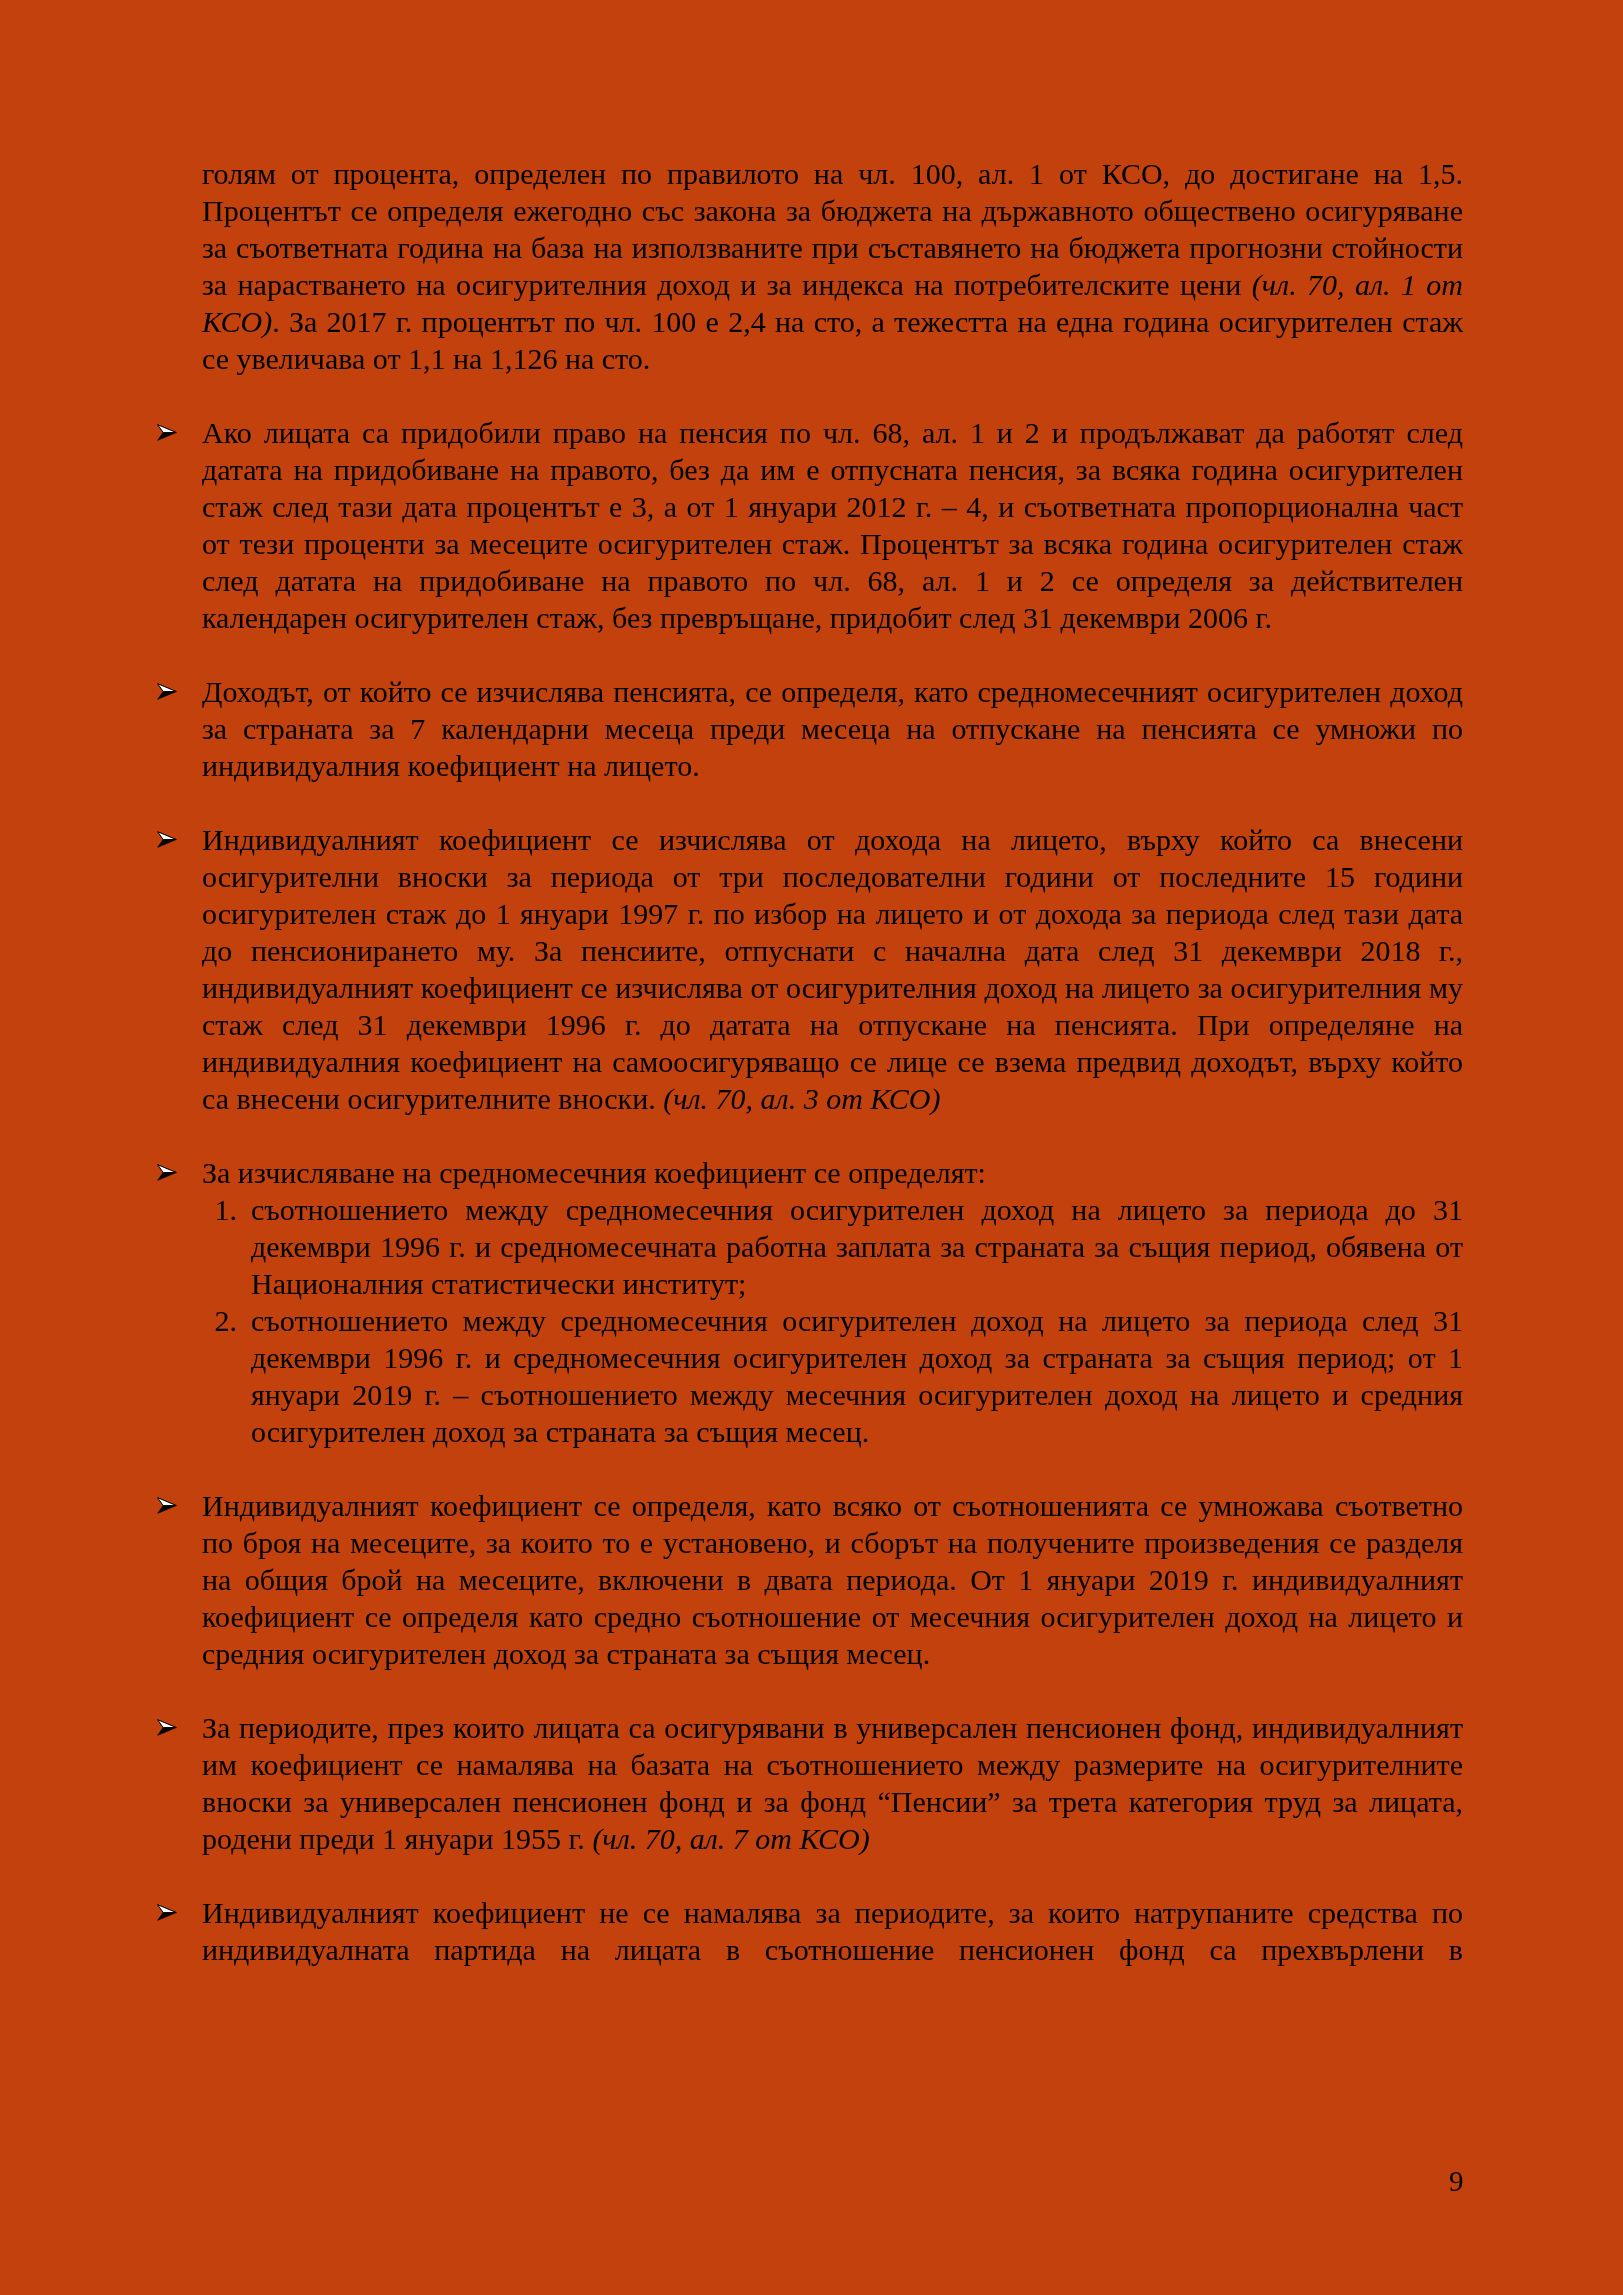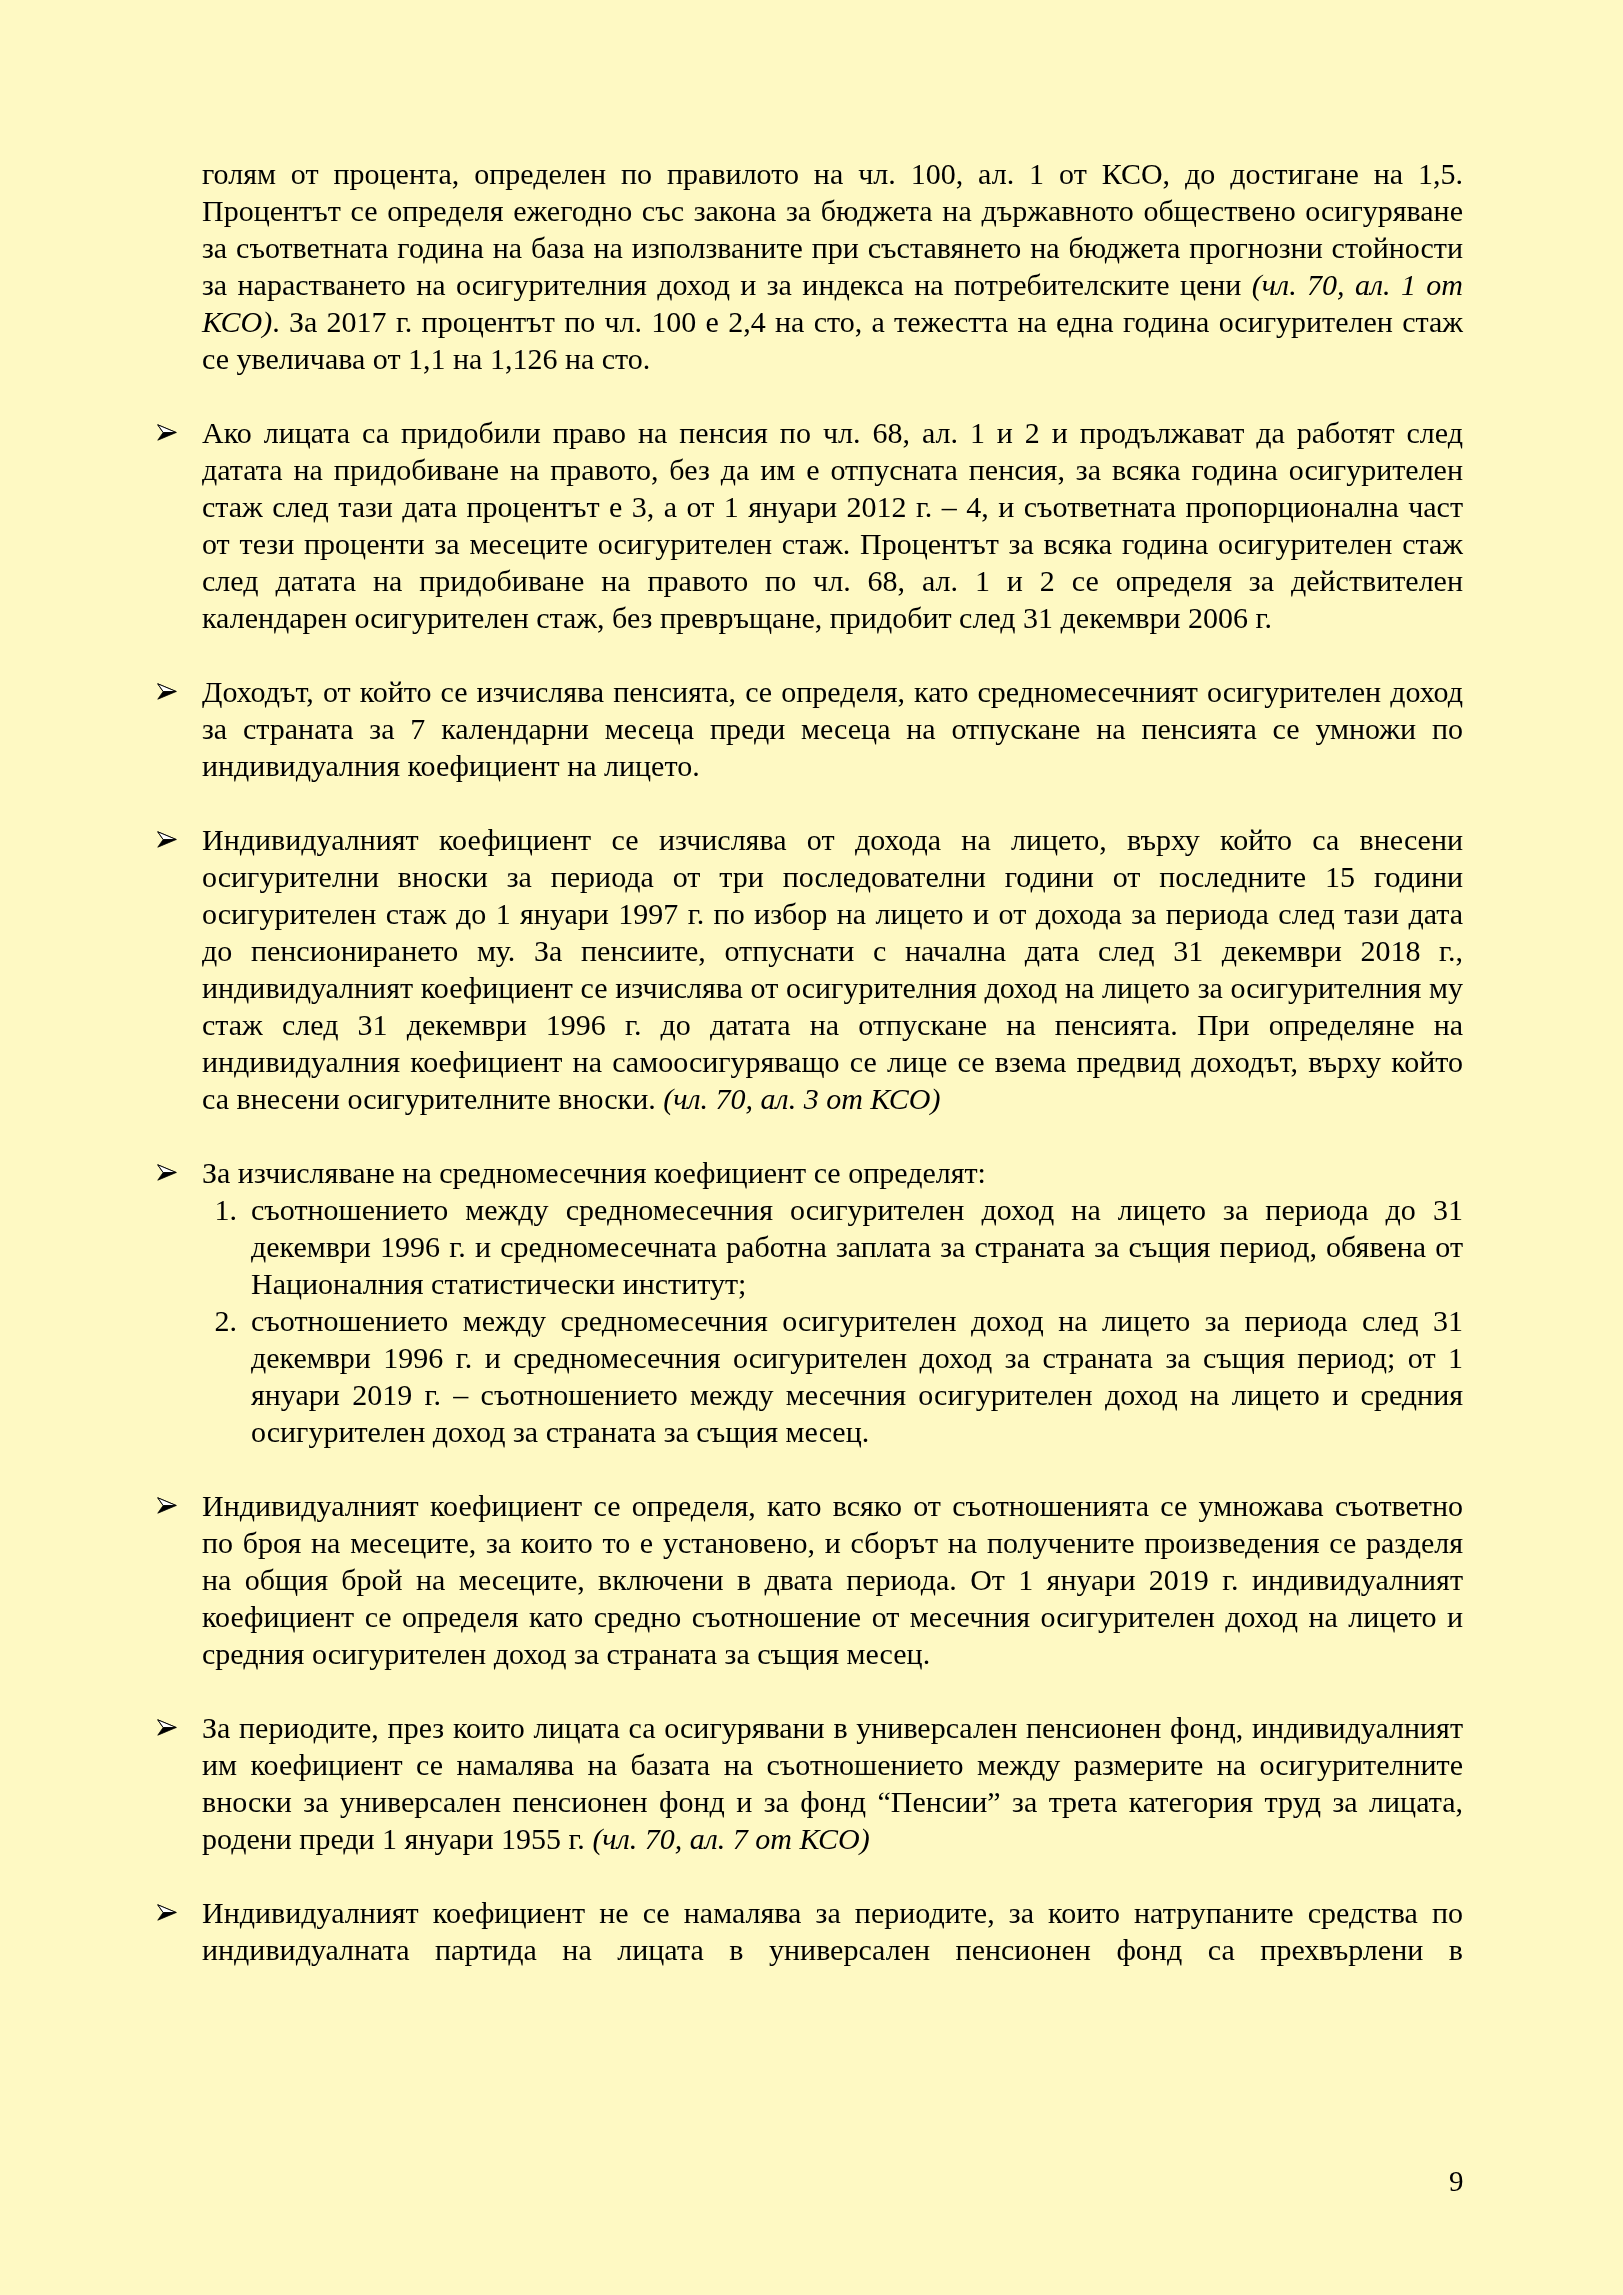--- a/index.html
+++ b/index.html
@@ -14,21 +14,21 @@
       overflow: hidden;
       font-family: "Liberation Serif", "DejaVu Serif", serif;
       color: #000000;
     }
     .page {
       position: absolute;
       left: 0;
       top: 0;
       width: 1623px;
       height: 2295px;
-      background: #fef9c3;
+      background: #c2410c;
     }
     .content {
       position: absolute;
       left: 202px;
       top: 155px;
       width: 1261px;
       font-size: 30px;
       line-height: 37px;
     }
     p {
@@ -160,20 +160,20 @@
       <p><span>За периодите, през които лицата са осигурявани в универсален пенсионен фонд, индивидуалният им коефициент се намалява на базата на съотношението между размерите на осигурителните вноски за универсален пенсионен фонд и за фонд “Пенсии” за трета категория труд за лицата, родени преди 1 януари 1955 г. </span><span class="cite">(чл. 70, ал. 7 от КСО)</span></p>
     </div>
 
     <div class="block">
       <span class="bullet">
         <svg viewBox="0 0 26 22">
             <path d="M1 1 L25 11 L1 21 L8 11 Z" fill="#000" stroke="#000" stroke-width="1"></path>
             <path d="M1 1 L25 11 L8 11 Z" fill="#fff" stroke="#000" stroke-width="1.2"></path>
           </svg>
       </span>
-      <p style="text-align-last: justify;">Индивидуалният коефициент не се намалява за периодите, за които натрупаните средства по индивидуалната партида на лицата в универсален пенсионен фонд са прехвърлени в</p>
+      <p style="text-align-last: justify;">Индивидуалният коефициент не се намалява за периодите, за които натрупаните средства по индивидуалната партида на лицата в съотношение пенсионен фонд са прехвърлени в</p>
     </div>
 
   </div>
 
   <div class="page-number">9</div>
 </div>
 
 
 </body></html>

